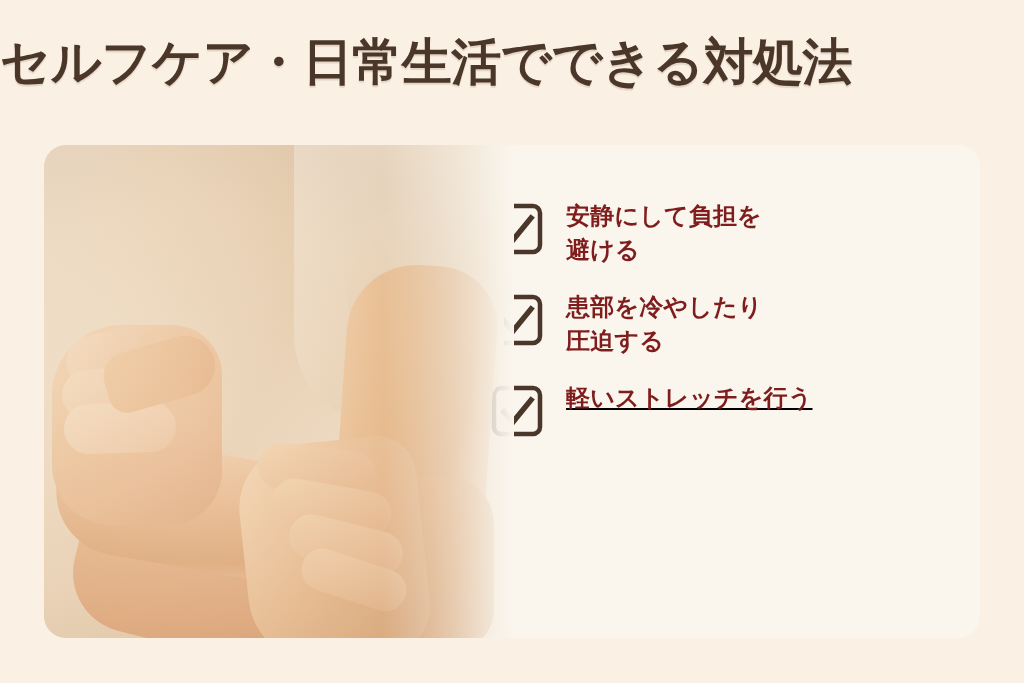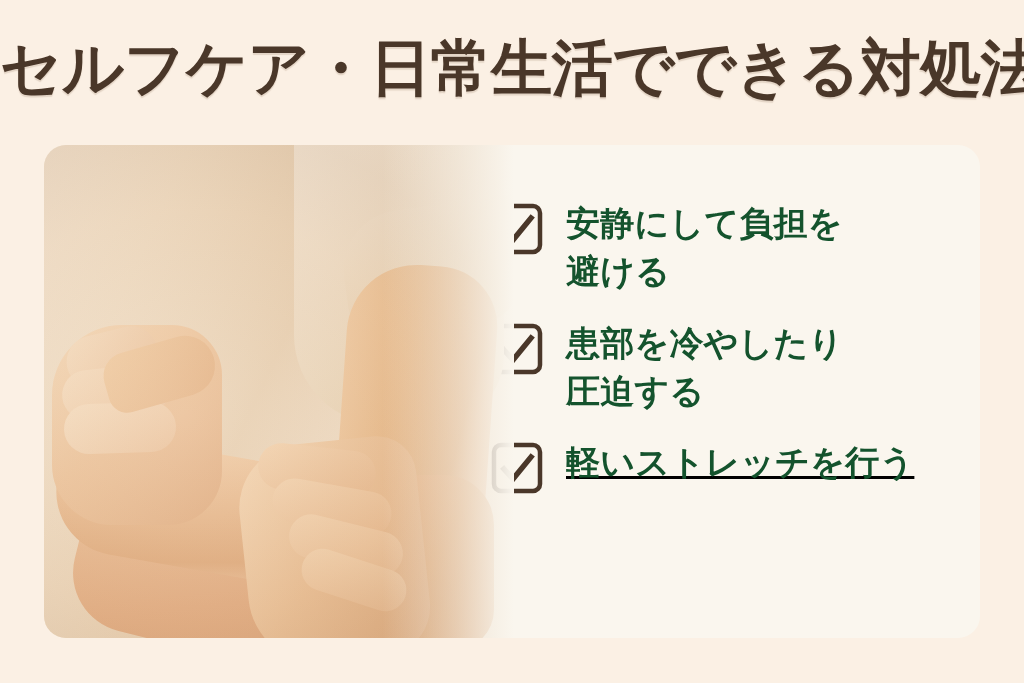--- a/index.html
+++ b/index.html
@@ -15,21 +15,21 @@
     position: relative;
   }
 
   
   .page-title {
     position: absolute;
     left: 0;
     top: 34px;
     width: 852px;
     text-align: center;
-    font-size: 61px;
+    font-size: 50px;
     font-weight: 700;
     letter-spacing: -0.5px;
     color: #4a3729;
     line-height: 1.12;
     white-space: nowrap;
     text-shadow: 0 2px 1px rgba(120, 90, 60, 0.18);
   }
 
   
   .card {
@@ -225,23 +225,23 @@
   .checkbox {
     flex: 0 0 auto;
     width: 54px;
     height: 54px;
     margin-top: 4px;
     margin-right: 22px;
   }
   .checkbox svg { display: block; width: 54px; height: 54px; }
 
   .check-label {
-    font-size: 34px;
+    font-size: 24px;
     font-weight: 700;
-    color: #14532d;
+    color: #7f1d1d;
     line-height: 1.42;
     letter-spacing: 0.2px;
     white-space: pre-line;
     padding-top: 1px;
   }
 </style>
 </head>
 <body>
 
 <div class="page-title">セルフケア・日常生活でできる対処法</div>

